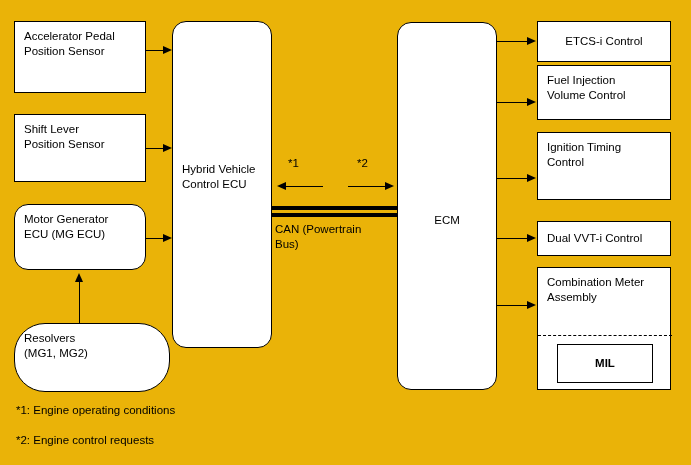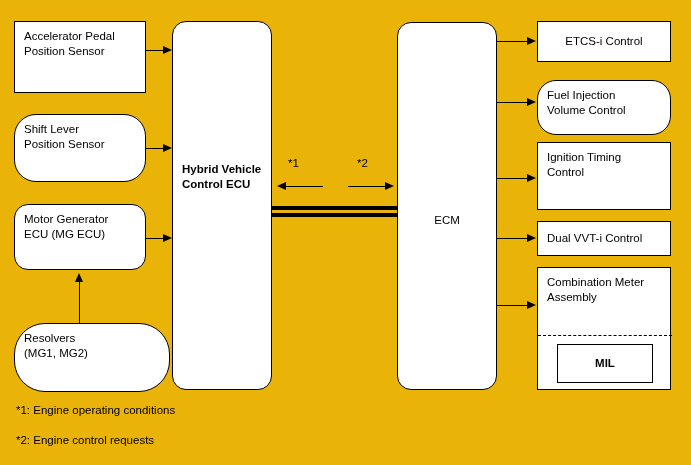--- a/index.html
+++ b/index.html
@@ -103,54 +103,54 @@
 </head>
 <body>
 
 <div id="canvas">
 
   <div class="box" style="left:14px; top:21px; width:132px; height:72px;">
     <div class="box-label lbl-tl">Accelerator Pedal
 Position Sensor</div>
   </div>
 
-  <div class="box" style="left:14px; top:114px; width:132px; height:68px;border-radius:22px;">
+  <div class="box" style="left:14px; top:114px; width:132px; height:68px;">
     <div class="box-label lbl-tl">Shift Lever
 Position Sensor</div>
   </div>
 
   <div class="box rounded" style="left:14px; top:204px; width:132px; height:66px;">
     <div class="box-label lbl-tl">Motor Generator
 ECU (MG ECU)</div>
   </div>
 
   <div class="box" style="left:14px; top:323px; width:156px; height:69px;border-radius:31px;">
     <div class="box-label lbl-tl">Resolvers
 (MG1, MG2)</div>
   </div>
 
-  <div class="box rounded" style="left:172px; top:21px; width:100px; height:369px;font-weight:bold;">
+  <div class="box rounded" style="left:172px; top:21px; width:100px; height:327px;">
     <div class="box-label" style="left:9px; top:140px;">Hybrid Vehicle
 Control ECU</div>
   </div>
 
   <div class="box rounded" style="left:397px; top:22px; width:100px; height:368px;">
     <div class="box-label lbl-center-h" style="top:190px;">ECM</div>
   </div>
 
   <div class="box" style="left:537px; top:21px; width:134px; height:41px;padding-left:48px;">
     <div class="box-label lbl-center-h" style="top:12px;">ETCS-i Control</div>
   </div>
 
-  <div class="box" style="left:537px; top:80px; width:134px; height:55px;border-radius:19px;">
+  <div class="box" style="left:537px; top:65px; width:134px; height:55px;">
     <div class="box-label lbl-tl">Fuel Injection
 Volume Control</div>
   </div>
 
-  <div class="box" style="left:537px; top:142px; width:134px; height:68px;">
+  <div class="box" style="left:537px; top:132px; width:134px; height:68px;">
     <div class="box-label lbl-tl">Ignition Timing
 Control</div>
   </div>
 
   <div class="box" style="left:537px; top:221px; width:134px; height:35px;text-decoration:underline;">
     <div class="box-label lbl-tl" style="top:9px;">Dual VVT-i Control</div>
   </div>
 
   <div class="box" style="left:537px; top:267px; width:134px; height:123px;">
     <div class="box-label lbl-tl">Combination Meter
@@ -177,20 +177,22 @@
   <div class="hline" style="left:285px; top:186px; width:38px;"></div>
   <div class="arrow-l" style="left:277px; top:181.5px;"></div>
 
   <div class="star-label" style="left:357px; top:156px;">*2</div>
   <div class="hline" style="left:348px; top:186px; width:38px;"></div>
   <div class="arrow-r" style="left:385px; top:181.5px;"></div>
 
   <div class="bus-bar" style="left:271px; top:206px; width:127px; height:4px;"></div>
   <div class="bus-bar" style="left:271px; top:213px; width:127px; height:4px;"></div>
 
+  <div class="free-label" style="left:275px; top:222px; width:120px;">CAN (Powertrain
+Bus)</div>
 
   <div class="hline" style="left:497px; top:41px; width:31px;"></div>
   <div class="arrow-r" style="left:527px; top:36.5px;"></div>
 
   <div class="hline" style="left:497px; top:102px; width:31px;"></div>
   <div class="arrow-r" style="left:527px; top:97.5px;"></div>
 
   <div class="hline" style="left:497px; top:178px; width:31px;"></div>
   <div class="arrow-r" style="left:527px; top:173.5px;"></div>
 

